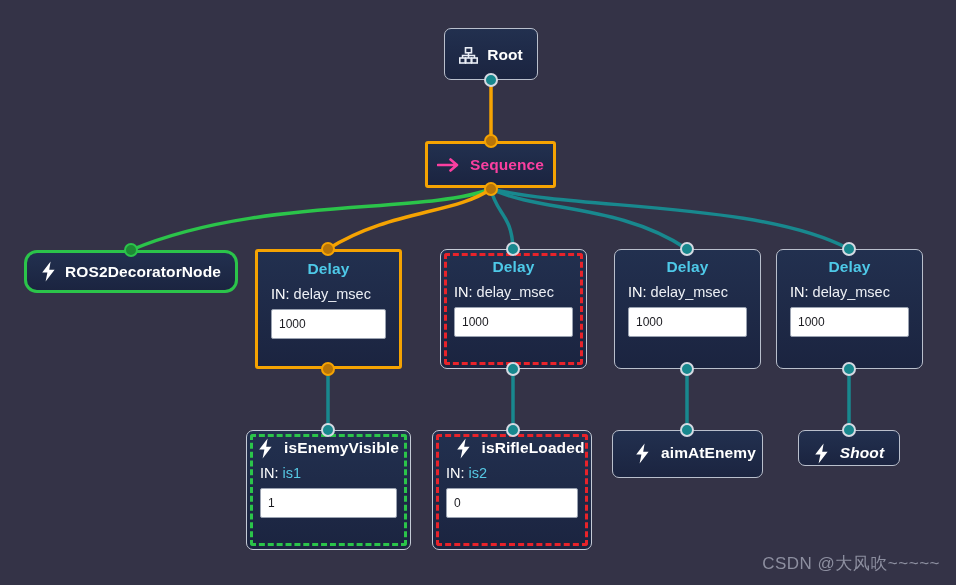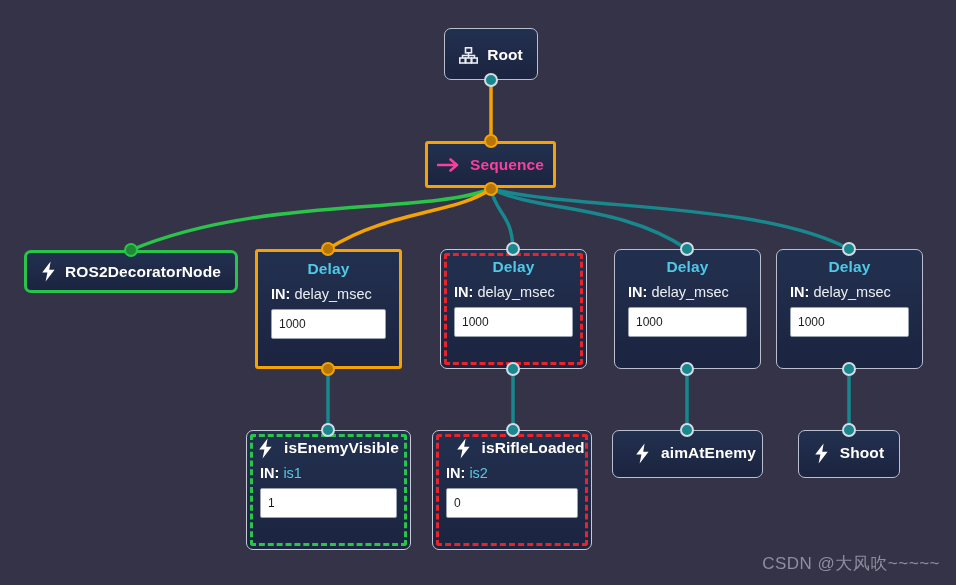--- a/index.html
+++ b/index.html
@@ -53,21 +53,21 @@
     position: absolute;
     left: 3px; top: 3px; right: 3px; bottom: 3px;
     border-radius: 3px;
     pointer-events: none;
   }
   .dash-red   { border: 3px dashed #e8232a; }
   .dash-green { border: 3px dashed #2bc44a; }
 
   .node.solid-green {
     border: 3px solid #2bc44a;
-    border-radius: 7px;
+    border-radius: 13px;
   }
 
   
   .title-row {
     display: flex;
     align-items: center;
     justify-content: center;
     gap: 9px;
     height: 34px;
   }
@@ -84,21 +84,21 @@
   .bolt-icon { display: block; }
   .root-icon { display: block; }
   .arrow-icon { display: block; }
 
   .port-label {
     font-size: 14.5px;
     color: #eceff5;
     padding: 0 0 0 13px;
     white-space: nowrap;
   }
-  .port-label b { font-weight: bold; color: #ffffff; }
+  .port-label b { font-weight: normal; color: #ffffff; }
   .port-label .key-plain { color: #eceff5; }
   .port-label .key-cyan  { color: #56c8e4; }
 
   .value-box {
     display: block;
     width: calc(100% - 26px);
     margin: 7px 13px 0 13px;
     height: 30px;
     background: #ffffff;
     border: 1px solid #9aa2b1;
@@ -122,21 +122,21 @@
   }
   #node-delay-1 { left: 255px; top: 249px; }
   #node-delay-2 { left: 440px; top: 249px; }
   #node-delay-3 { left: 614px; top: 249px; }
   #node-delay-4 { left: 776px; top: 249px; }
 
   #node-isenemyvisible { left: 246px; top: 430px; width: 165px; height: 120px; }
   #node-isrifleloaded  { left: 432px; top: 430px; width: 160px; height: 120px; }
 
   #node-aimatenemy { left: 612px; top: 430px; width: 151px; height: 48px; padding-left: 16px; }
-  #node-shoot      { left: 798px; top: 430px; width: 102px; height: 48px; }
+  #node-shoot      { left: 798px; top: 430px; width: 102px; height: 36px; font-style: italic; }
 
   
   .port {
     position: absolute;
     width: 14px;
     height: 14px;
     border-radius: 50%;
     z-index: 8;
     box-sizing: border-box;
   }

